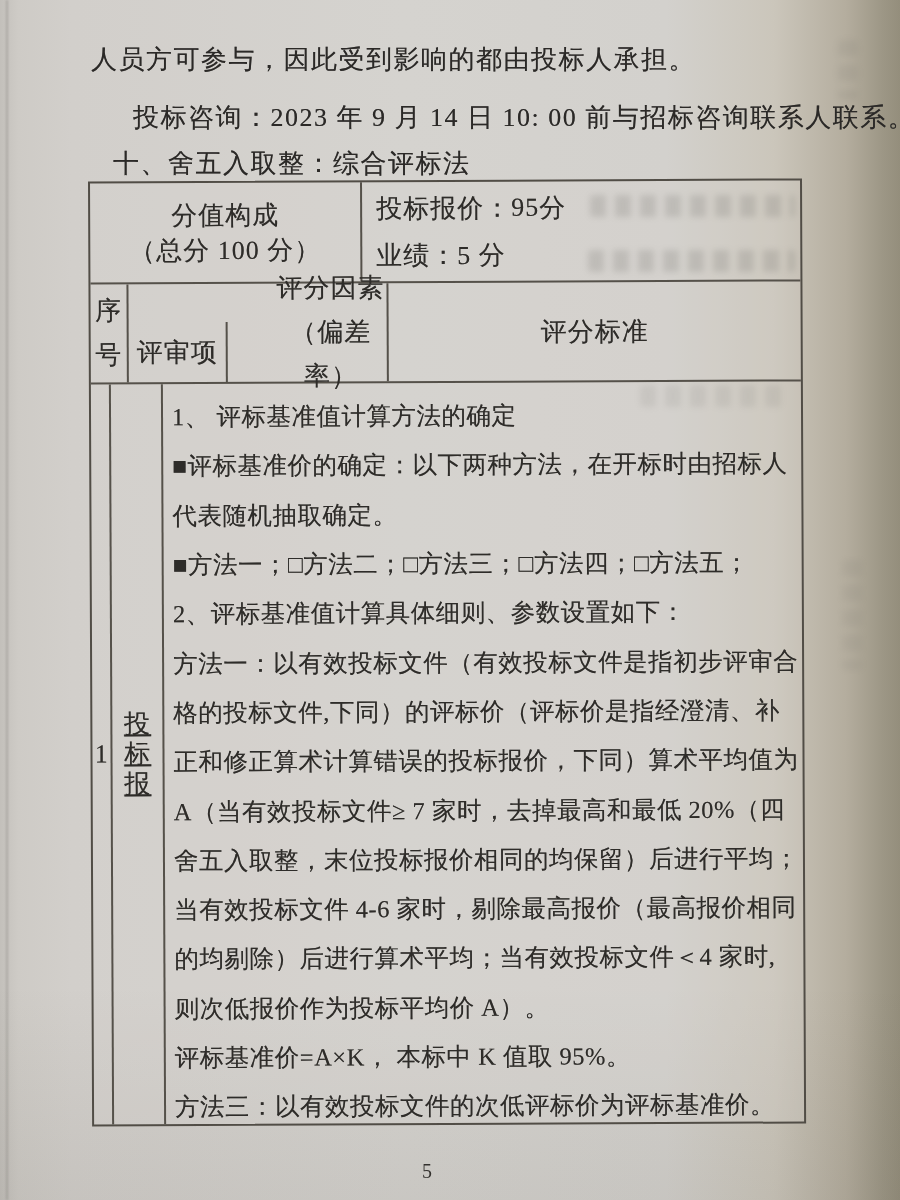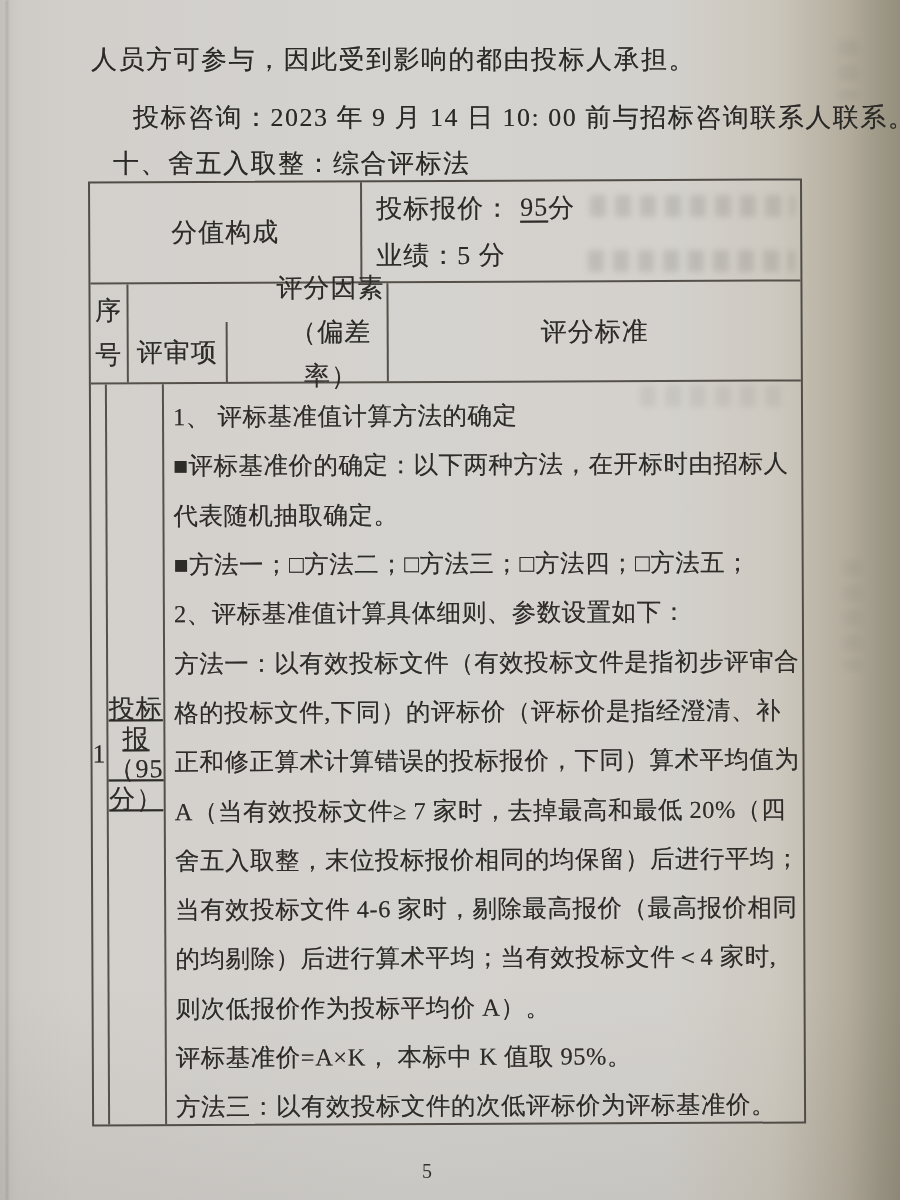--- a/index.html
+++ b/index.html
@@ -27,21 +27,21 @@
   .trow:last-child{border-bottom:none;}
   .tcell{box-sizing:border-box;border-right:2px solid #55514a;position:relative;}
   .tcell:last-child{border-right:none;}
   .cen{display:flex;flex-direction:column;align-items:center;justify-content:center;text-align:center;}
   .fs26{font-size:26px;letter-spacing:1px;text-shadow:0 0 .5px rgba(40,40,40,.5);}
   
   .r1{height:101px;}
   .r1 .c1{width:272px;}
   .r1 .c2{flex:1;display:flex;flex-direction:column;justify-content:center;padding-left:14px;}
   .r1 .line{height:47px;display:flex;align-items:center;}
-  .uline{text-decoration:underline;text-underline-offset:5px;margin-left:9px;}
+  .uline{text-underline-offset:5px;}
   
   .r2{height:100px;}
   .r2 .cno{width:38px;}
   .r2 .citem{width:99px;margin-top:38px;}
   .r2 .cfact{width:161px;padding-left:47px;}
   .r2 .cstd{flex:1;}
   .gap8{line-height:44px;}
   
   .r3{height:740px;}
   .r3 .cno{width:38px;}
@@ -66,20 +66,21 @@
 
 <div class="para p1">人员方可参与，因此受到影响的都由投标人承担。</div>
 <div class="para p2">投标咨询：2023 年 9 月 14 日 10: 00 前与招标咨询联系人联系。</div>
 <div class="para heading">十、舍五入取整：综合评标法</div>
 
 <div class="tbl">
 
   <div class="trow r1">
     <div class="tcell c1 cen fs26">
       <div>分值构成</div>
+      <div>（总分 100 分）</div>
     </div>
     <div class="tcell c2 fs26">
       <div class="line">
         <span>投标报价：</span>
           <span class="uline">95</span>
           <span> 分</span>
       </div>
       <div class="line">业绩：5 分</div>
     </div>
   </div>
@@ -94,21 +95,20 @@
       <div>评分因素</div>
       <div>（偏差率）</div>
     </div>
     <div class="tcell cstd cen fs26">评分标准</div>
   </div>
 
   <div class="trow r3">
     <div class="tcell cno cen fs26">1</div>
     <div class="tcell citem cen fs26 itemlines">
       <div>投标报</div>
-      <div>（95 分）</div>
     </div>
     <div class="tcell ctext">
       <div class="bline">1、 评标基准值计算方法的确定</div>
       <div class="bline">■评标基准价的确定：以下两种方法，在开标时由招标人</div>
       <div class="bline">代表随机抽取确定。</div>
       <div class="bline">■方法一；□方法二；□方法三；□方法四；□方法五；</div>
       <div class="bline">2、评标基准值计算具体细则、参数设置如下：</div>
       <div class="bline">方法一：以有效投标文件（有效投标文件是指初步评审合</div>
       <div class="bline">格的投标文件,下同）的评标价（评标价是指经澄清、补</div>
       <div class="bline">正和修正算术计算错误的投标报价，下同）算术平均值为</div>

